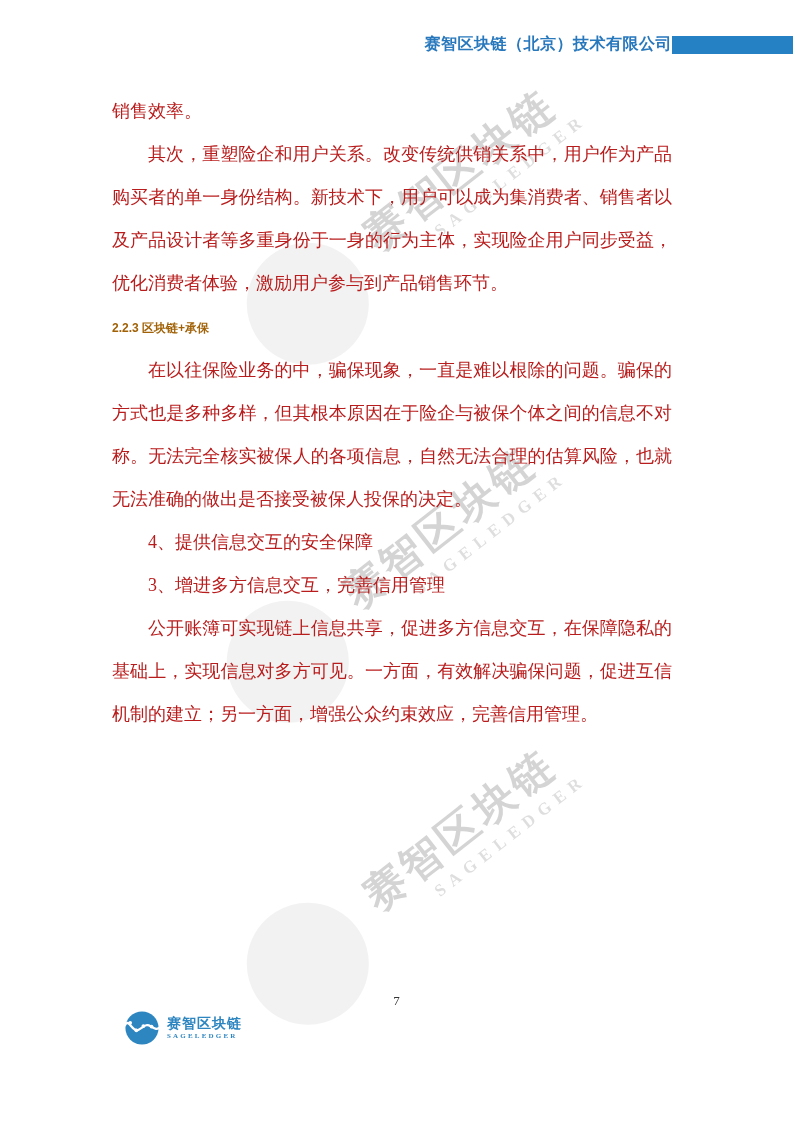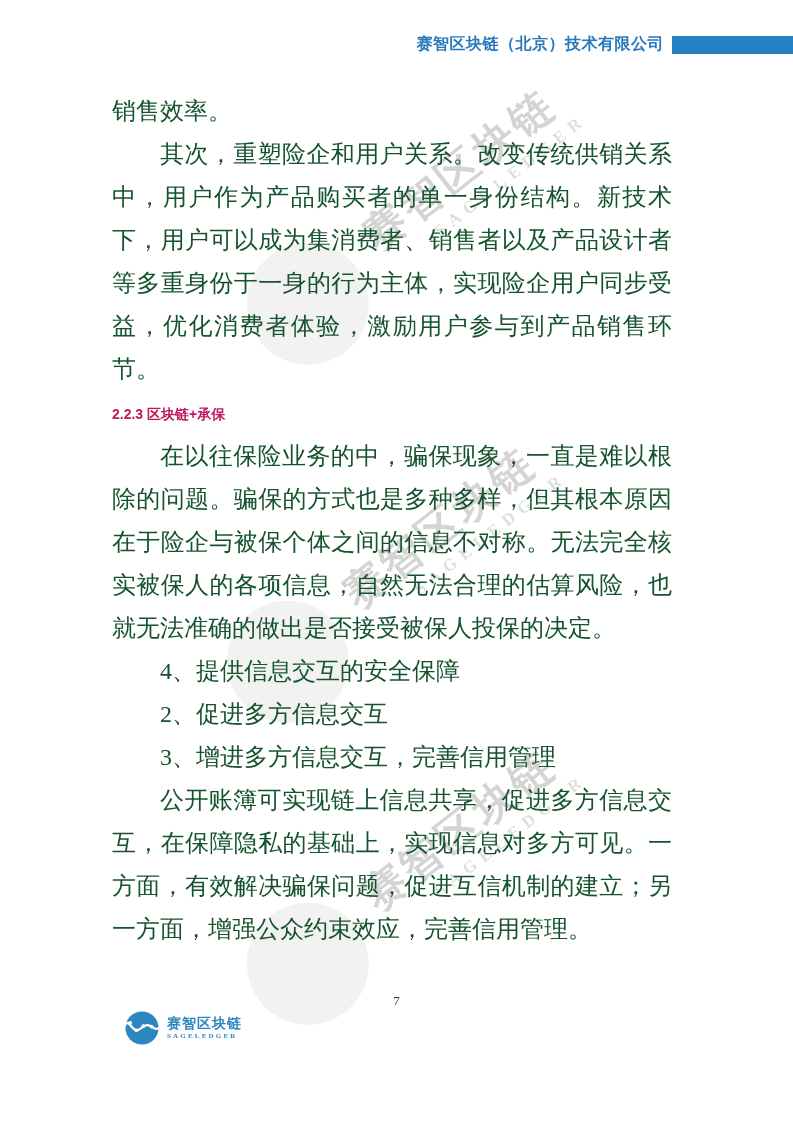--- a/index.html
+++ b/index.html
@@ -10,21 +10,21 @@
     font-family: "Liberation Serif", "DejaVu Serif", serif;
   }
   .page {
     position: absolute; inset: 0; background: #ffffff;
   }
 
   
   .header {
     position: absolute; top: 34px; right: 0; left: 0;
     display: flex; justify-content: flex-end; align-items: center;
-    gap: 8px; z-index: 3; margin-left: 48px;
+    z-index: 3; margin-left: 48px;
   }
   .header-company {
     font-family: "Liberation Sans", "DejaVu Sans", sans-serif;
     font-weight: bold; font-size: 16px; color: #2878bd;
     letter-spacing: 0.5px;
   }
   .header-bar {
     width: 121px; height: 18px; background: #2581c4;
   }
 
@@ -54,27 +54,27 @@
     font-weight: bold; font-size: 17px; letter-spacing: 7px;
     color: rgba(90, 90, 90, 0.20); margin-left: 58px; margin-top: 3px;
   }
 
   
   .doc-body {
     position: absolute; left: 112px; top: 90px; width: 560px;
     z-index: 2;
   }
   .doc-para {
-    font-size: 24px; line-height: 43px; color: #14532d;
+    font-size: 18px; line-height: 43px; color: #b91c1c;
     text-align: justify; text-justify: inter-character;
   }
   .doc-para.indent { text-indent: 2em; }
   .doc-heading {
     font-family: "Liberation Sans", "DejaVu Sans", sans-serif;
-    font-weight: bold; font-size: 14px; color: #be185d;
+    font-weight: bold; font-size: 12px; color: #a16207;
     line-height: 38px; margin: 4px 0 2px 0;
   }
 
   
   .footer-pagenum {
     position: absolute; left: 0; right: 0; top: 993px;
     text-align: center; font-size: 13px; color: #333333; z-index: 2;
   }
   .footer-logo {
     position: absolute; left: 124px; top: 1010px;
@@ -126,21 +126,20 @@
     <span class="header-company">赛智区块链（北京）技术有限公司</span>
     <span class="header-bar"></span>
   </div>
 
   <div class="doc-body" id="doc-body">
       <p class="doc-para">销售效率。</p>
       <p class="doc-para indent">其次，重塑险企和用户关系。改变传统供销关系中，用户作为产品购买者的单一身份结构。新技术下，用户可以成为集消费者、销售者以及产品设计者等多重身份于一身的行为主体，实现险企用户同步受益，优化消费者体验，激励用户参与到产品销售环节。</p>
       <h3 class="doc-heading">2.2.3 区块链+承保</h3>
       <p class="doc-para indent">在以往保险业务的中，骗保现象，一直是难以根除的问题。骗保的方式也是多种多样，但其根本原因在于险企与被保个体之间的信息不对称。无法完全核实被保人的各项信息，自然无法合理的估算风险，也就无法准确的做出是否接受被保人投保的决定。</p>
       <p class="doc-para indent">4、提供信息交互的安全保障</p>
-      <p class="doc-para indent">2、促进多方信息交互</p>
       <p class="doc-para indent">3、增进多方信息交互，完善信用管理</p>
       <p class="doc-para indent">公开账簿可实现链上信息共享，促进多方信息交互，在保障隐私的基础上，实现信息对多方可见。一方面，有效解决骗保问题，促进互信机制的建立；另一方面，增强公众约束效应，完善信用管理。</p>
     </div>
 
   <div class="footer-pagenum">7</div>
 
   <div class="footer-logo">
     <svg class="logo-icon" viewBox="0 0 38 38" xmlns="http://www.w3.org/2000/svg">
       <circle cx="19" cy="19" r="17.5" fill="#2e86c1"></circle>
       <path d="M1,16 C5,8 9,24 15,21 C21,18 23,14 28,17 C32,19.5 34,21 37,19" fill="none" stroke="#ffffff" stroke-width="2.4" stroke-linecap="round"></path>

